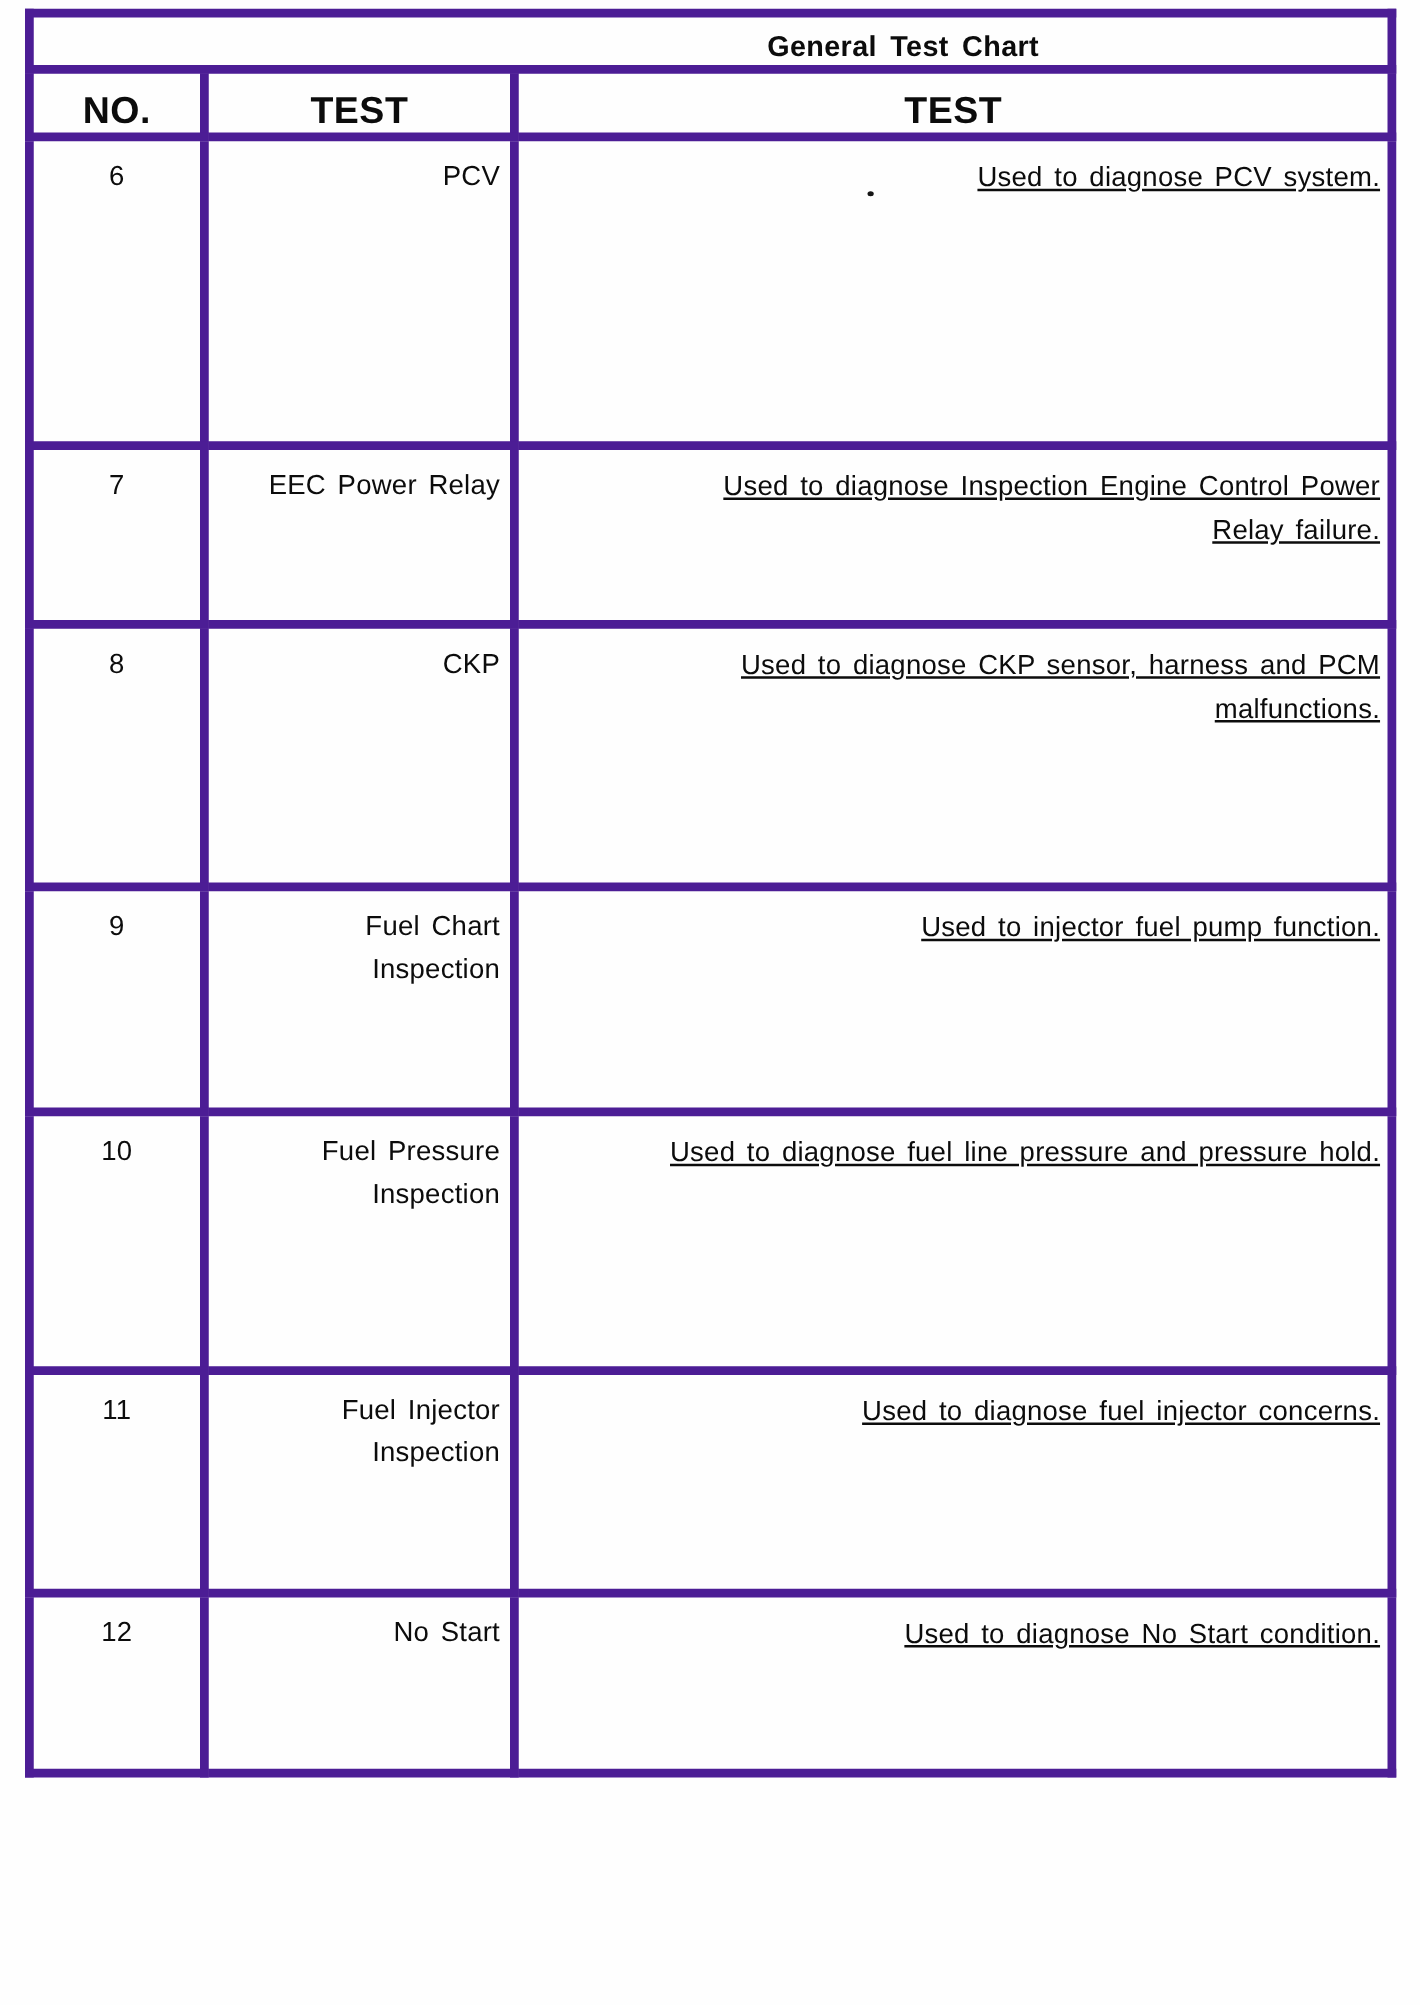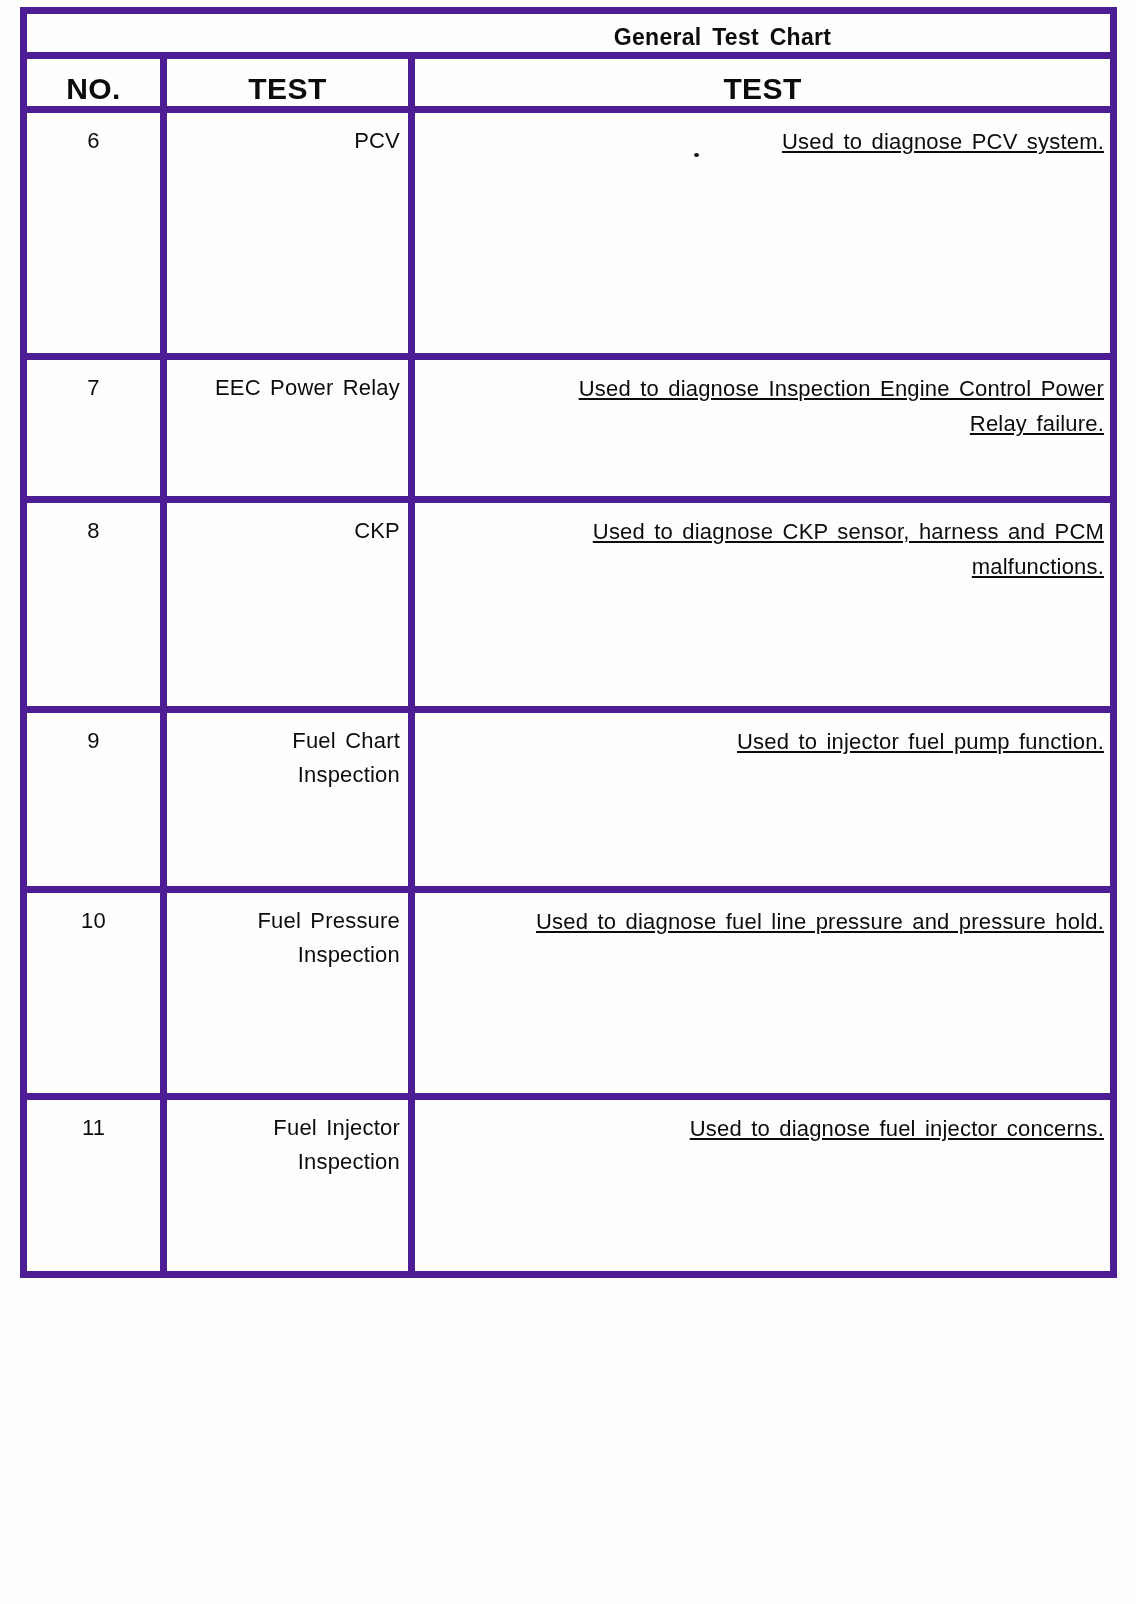--- a/index.html
+++ b/index.html
@@ -145,17 +145,22 @@
     <td class="c-name">Fuel Pressure
 Inspection</td>
     <td class="c-test">Used to diagnose fuel line pressure and pressure hold.</td>
   </tr>
         <tr>
     <td class="c-no">11</td>
     <td class="c-name">Fuel Injector
 Inspection</td>
     <td class="c-test">Used to diagnose fuel injector concerns.</td>
   </tr>
+        <tr>
+    <td class="c-no">12</td>
+    <td class="c-name">No Start</td>
+    <td class="c-test">Used to diagnose No Start condition.</td>
+  </tr>
       </tbody>
   </table>
 
   <div class="speck"></div>
 </div>
 
 </body></html>

